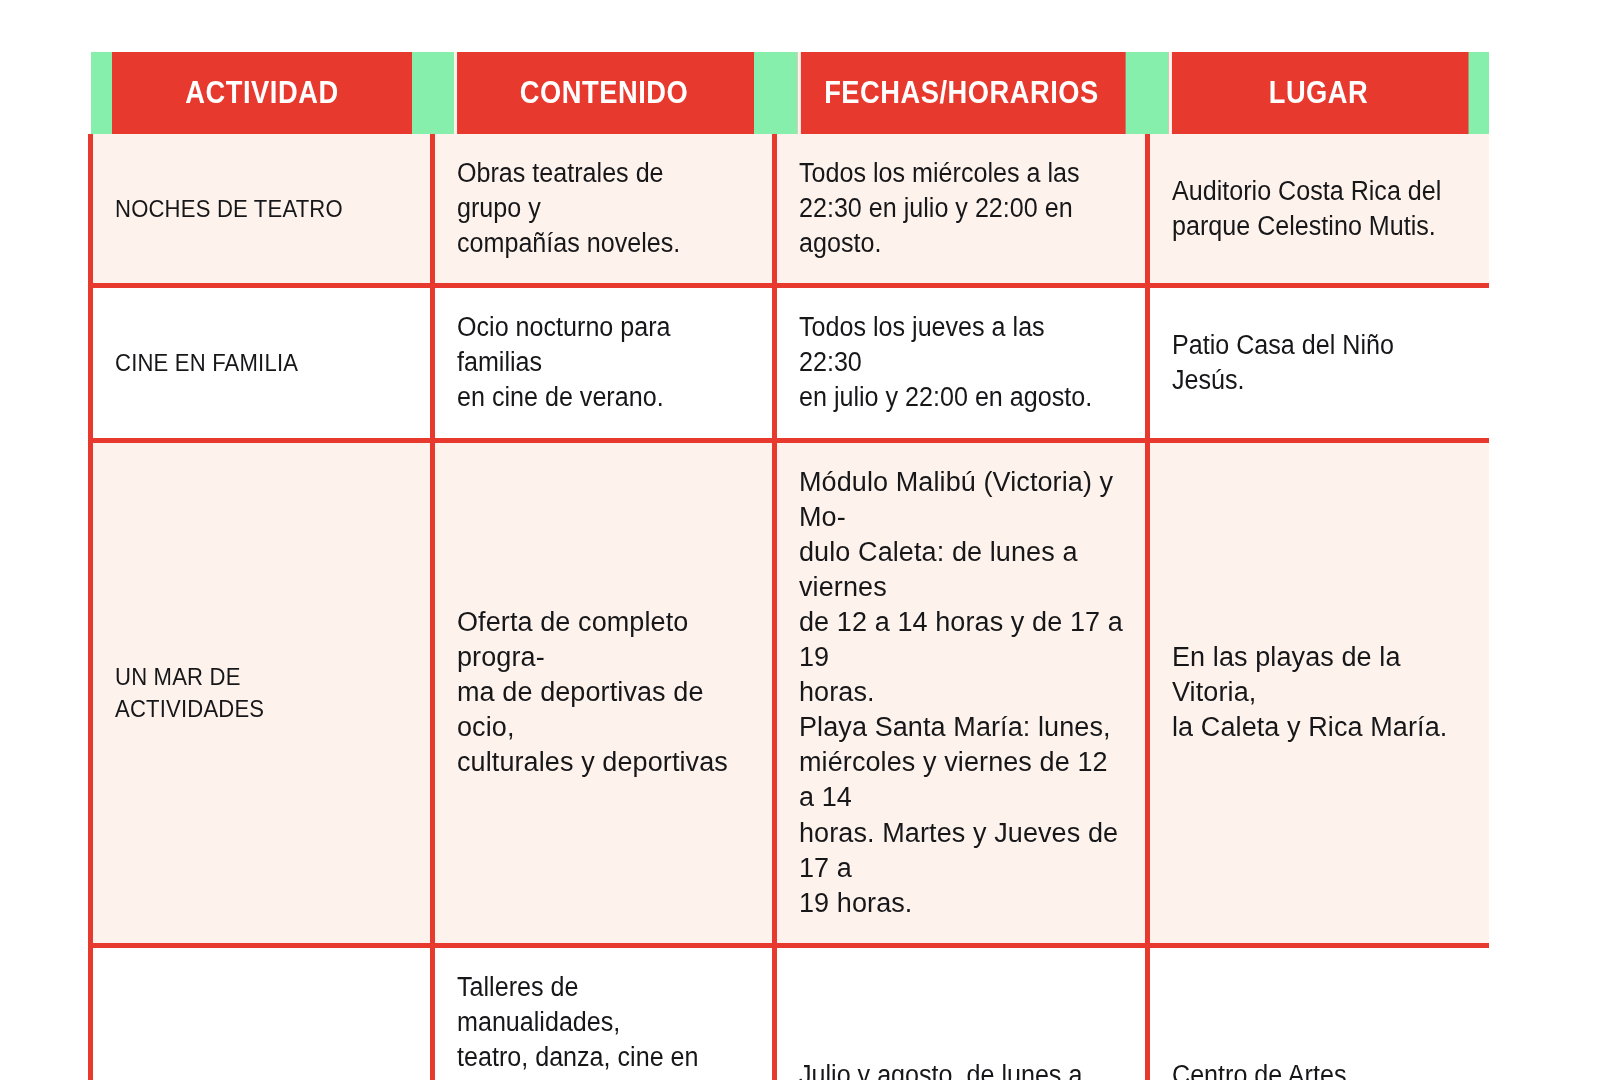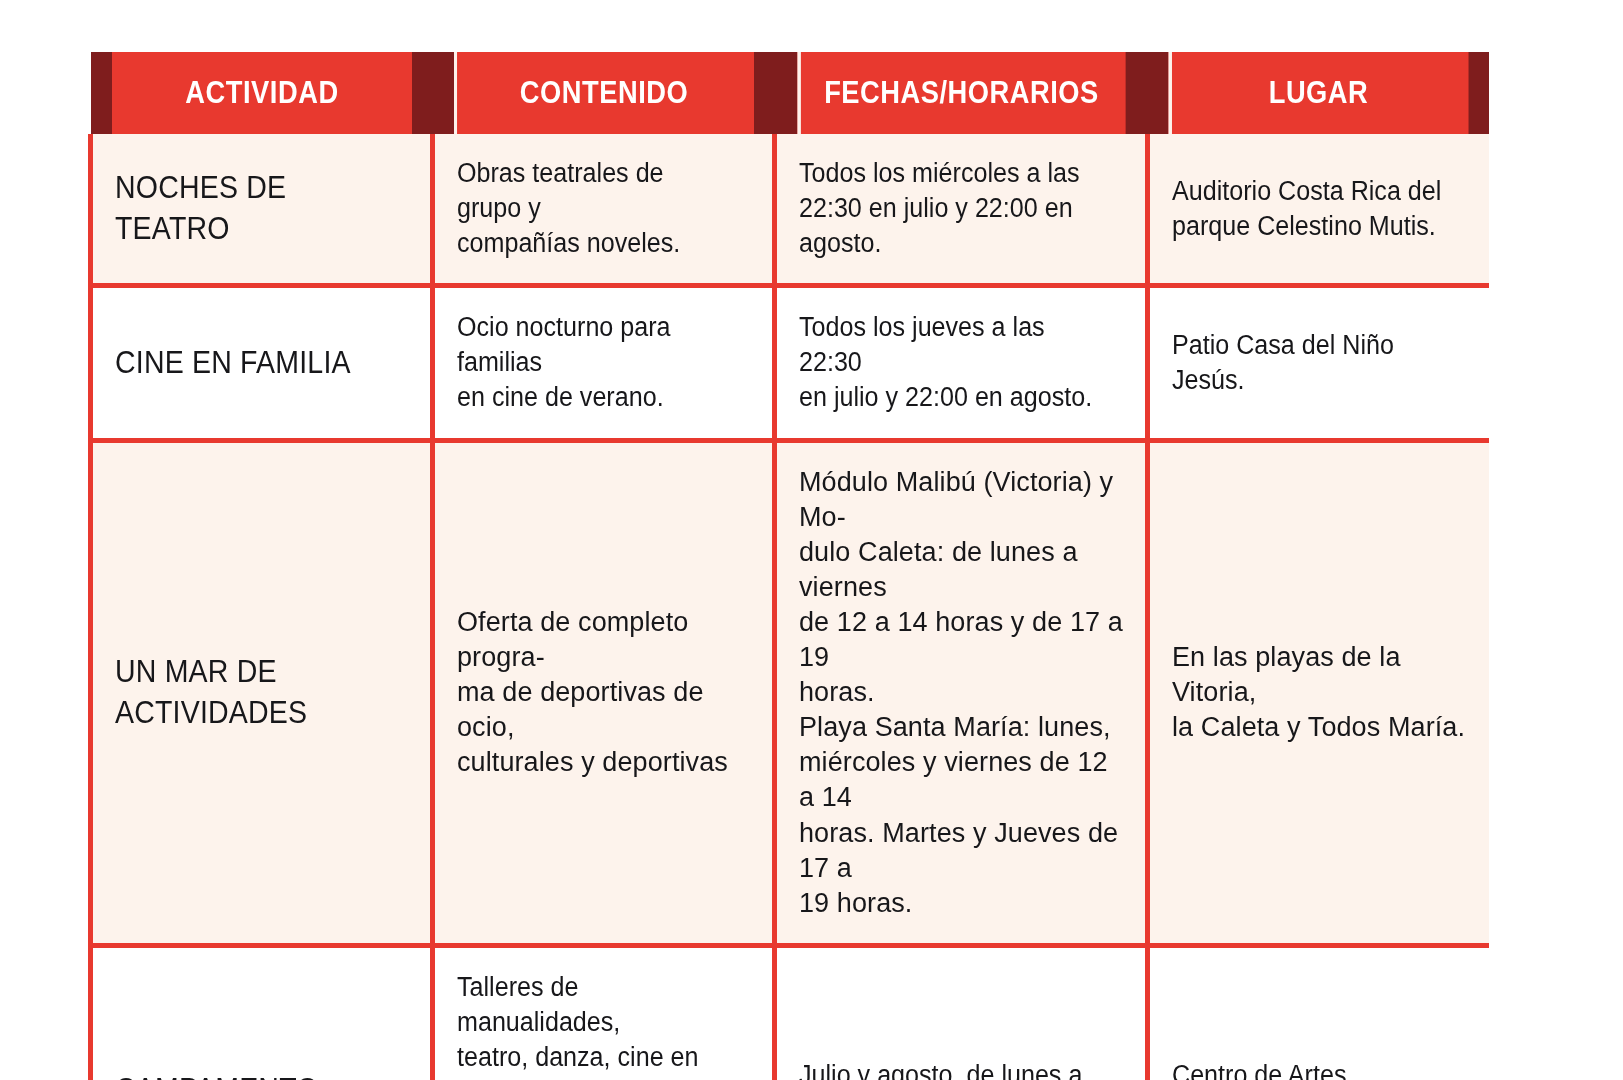--- a/index.html
+++ b/index.html
@@ -37,21 +37,21 @@
   }
 
   
   col.c-actividad { width: 342px; }
   col.c-contenido { width: 342px; }
   col.c-fechas    { width: 373px; }
   col.c-lugar     { width: 341px; }
 
   
   thead tr.head-row {
-    background: #7f1d1d;
+    background: #86efac;
   }
   thead th {
     background: #E8392F;
     color: #ffffff;
     height: 82px;
     padding: 0 10px;
     text-align: center;
     vertical-align: middle;
     font-weight: bold;
     font-size: 31px;
@@ -86,21 +86,21 @@
 
   tbody tr:last-child td {
     border-bottom: 5px solid #E8392F;
   }
 
   
   tbody tr:first-child td { border-top: 0; }
 
   
   td.activity {
-    font-size: 31px;
+    font-size: 24px;
     letter-spacing: 0.2px;
     transform-origin: left center;
   }
   td.activity .cell-text {
     display: inline-block;
     transform: scaleX(0.92);
     transform-origin: left center;
   }
 
   td .cell-text {
@@ -207,21 +207,21 @@
 dulo Caleta: de lunes a viernes
 de 12 a 14 horas y de 17 a 19
 horas.
 Playa Santa María: lunes,
 miércoles y viernes de 12 a 14
 horas. Martes y Jueves de 17 a
 19 horas.</span>
           </td>
           <td class="lugar">
             <span class="cell-text">En las playas de la Vitoria,
-la Caleta y Todos María.</span>
+la Caleta y Rica María.</span>
           </td>
         </tr>
 
         <tr class="row-even narrow">
           <td class="activity">
             <span class="cell-text">CAMPAMENTO URBANO</span>
           </td>
           <td class="contenido">
             <span class="cell-text">Talleres de manualidades,
 teatro, danza, cine en

